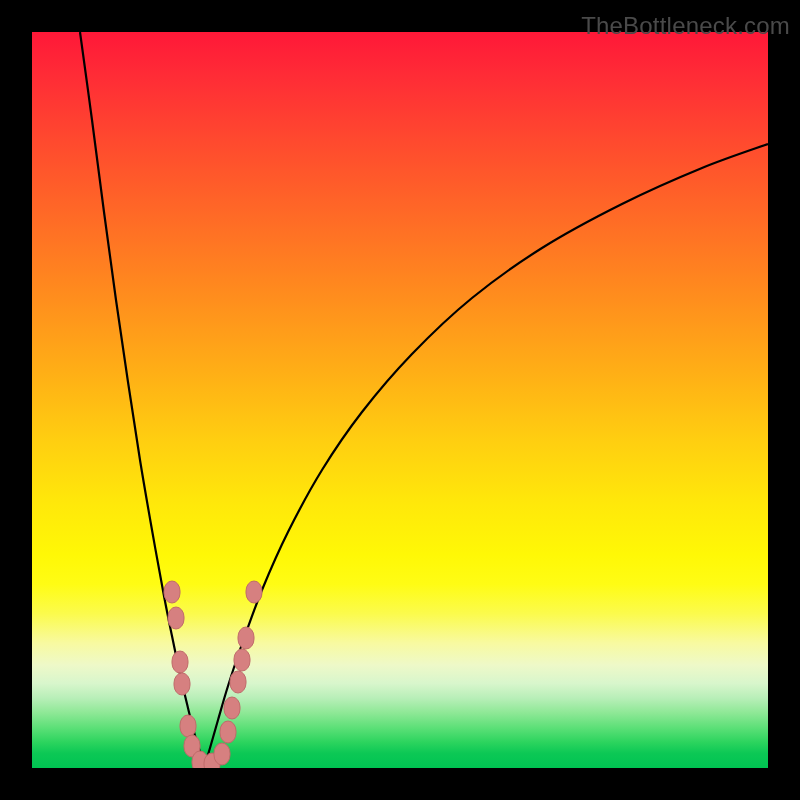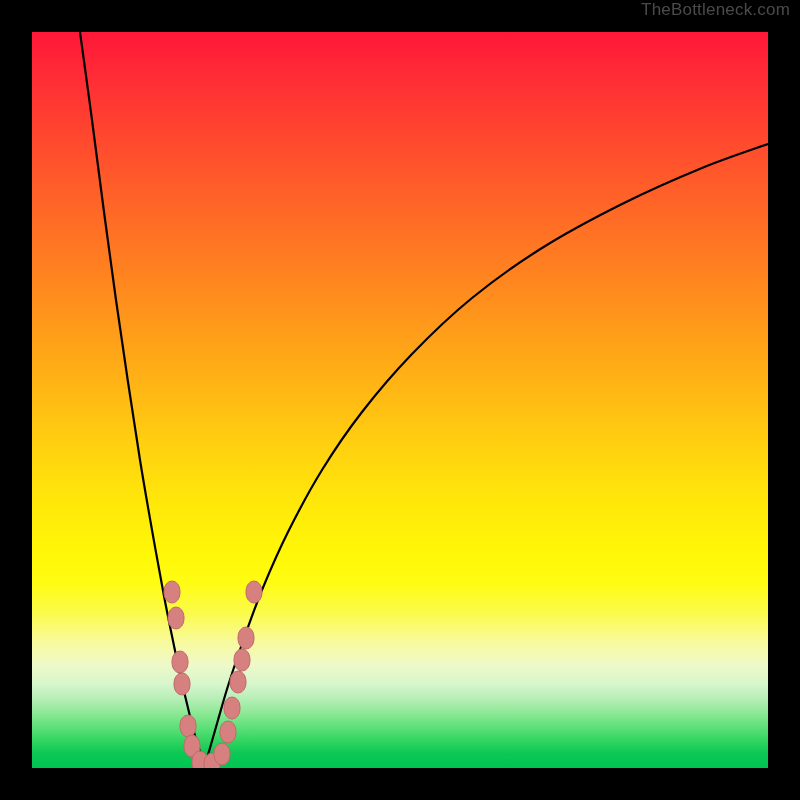--- a/index.html
+++ b/index.html
@@ -48,24 +48,24 @@
       #b8efb8 90.5%,
       #8ee896 92.5%,
       #5de078 94.5%,
       #2cd45e 96.5%,
       #0cc855 98%,
       #00c452 100%
     );
   }
   .watermark {
     position: absolute;
-    top: 0;
+    top: 12px;
     right: 10px;
     color: #4a4a4a;
-    font-size: 17px;
+    font-size: 24px;
     font-weight: 500;
     letter-spacing: 0.2px;
     user-select: none;
   }
   svg.curve {
     position: absolute;
     inset: 0;
   }
 </style>
 </head>

